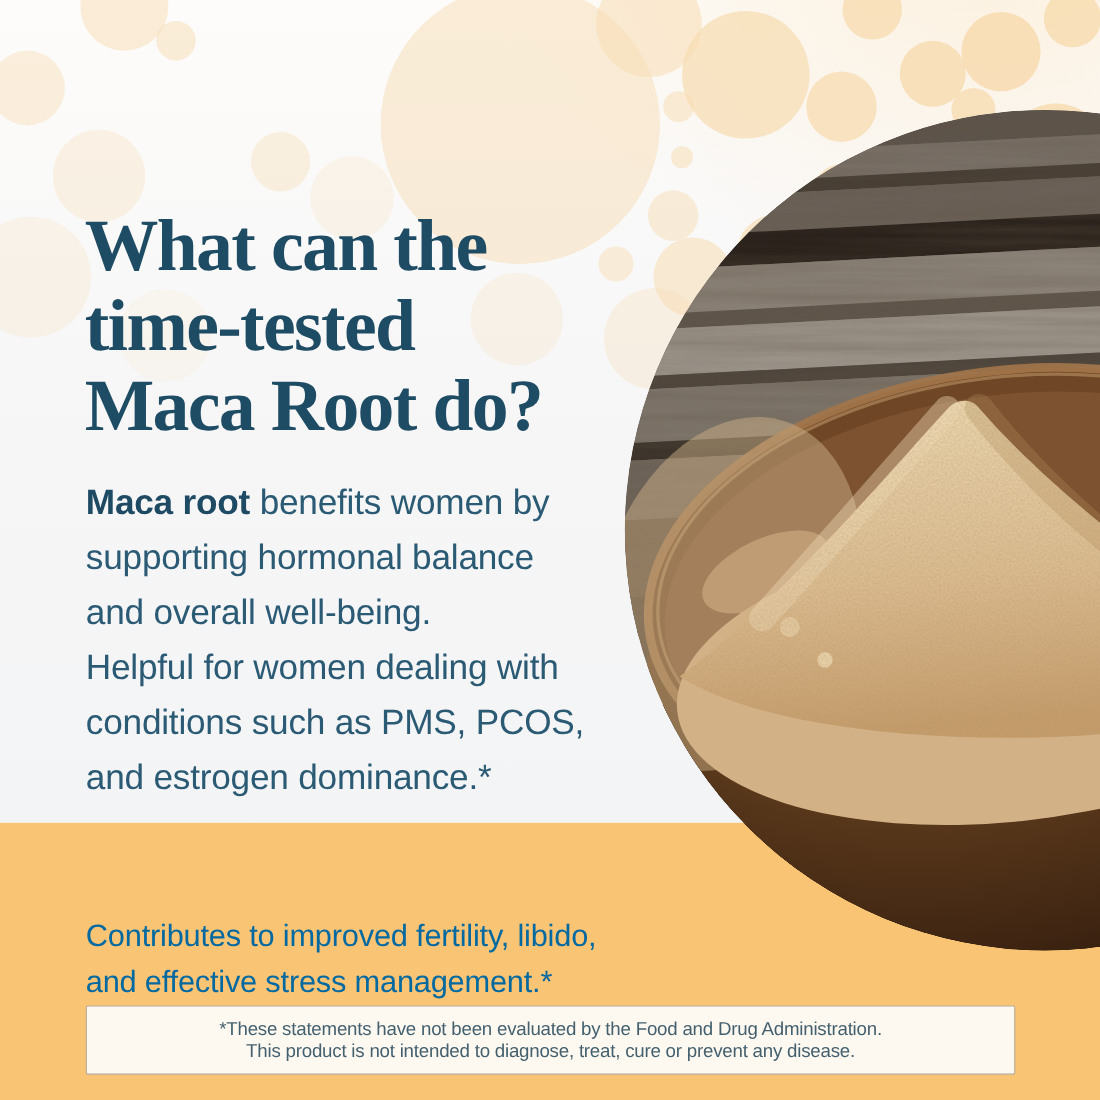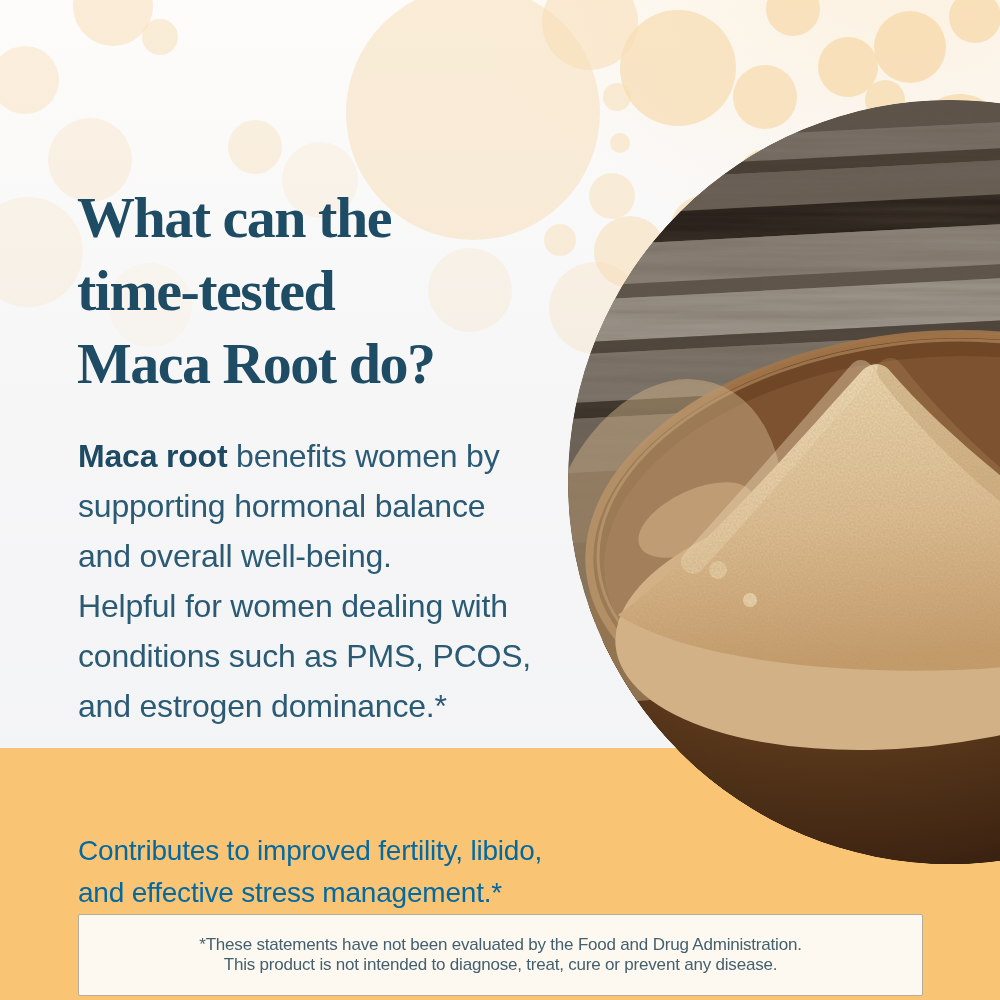--- a/index.html
+++ b/index.html
@@ -8,35 +8,35 @@
     background:
       radial-gradient(620px 420px at 90% -4%, rgba(250,222,178,.38), rgba(250,222,178,0) 70%),
       linear-gradient(180deg,#fdfcfa 0%,#f6f6f7 40%,#f3f4f5 78%,#f3f4f5 100%);
     font-family:"Liberation Sans", sans-serif;
   }
   .bubbles{position:absolute;inset:0;z-index:1;}
   .bubble{position:absolute;border-radius:50%;}
   .headline{
     position:absolute;left:77px;top:142px;width:620px;z-index:2;
     font-family:"Liberation Serif", serif;font-weight:700;
-    font-size:58px;line-height:73px;letter-spacing:-1.5px;
+    font-size:67px;line-height:73px;letter-spacing:-1.5px;
     white-space:pre-line;
   }
   .body-copy{
     position:absolute;left:78px;top:399px;width:560px;z-index:2;
     font-size:32px;line-height:50px;white-space:pre-line;letter-spacing:-0.2px;
   }
   .body-copy .lead{font-weight:bold;}
   .band{position:absolute;left:0;top:748px;width:1000px;height:252px;z-index:3;}
   .band-copy{
     position:absolute;left:78px;top:54px;width:600px;
     font-size:28px;line-height:42px;white-space:pre-line;letter-spacing:-0.2px;
   }
   .disclaimer{
-    position:absolute;left:78px;top:914px;width:845px;height:82px;z-index:4;
+    position:absolute;left:78px;top:914px;width:845px;height:63px;z-index:4;
     background:#fdf9f1;border:1px solid #b5ac9a;border-radius:2px;
     box-sizing:border-box;display:flex;align-items:center;justify-content:center;
   }
   .disclaimer-text{
     font-size:17px;line-height:20px;letter-spacing:-0.2px;text-align:center;
     white-space:pre-line;
   }
   .photo{
     position:absolute;left:568px;top:100px;width:764px;height:764px;z-index:5;
     border-radius:50%;overflow:hidden;

